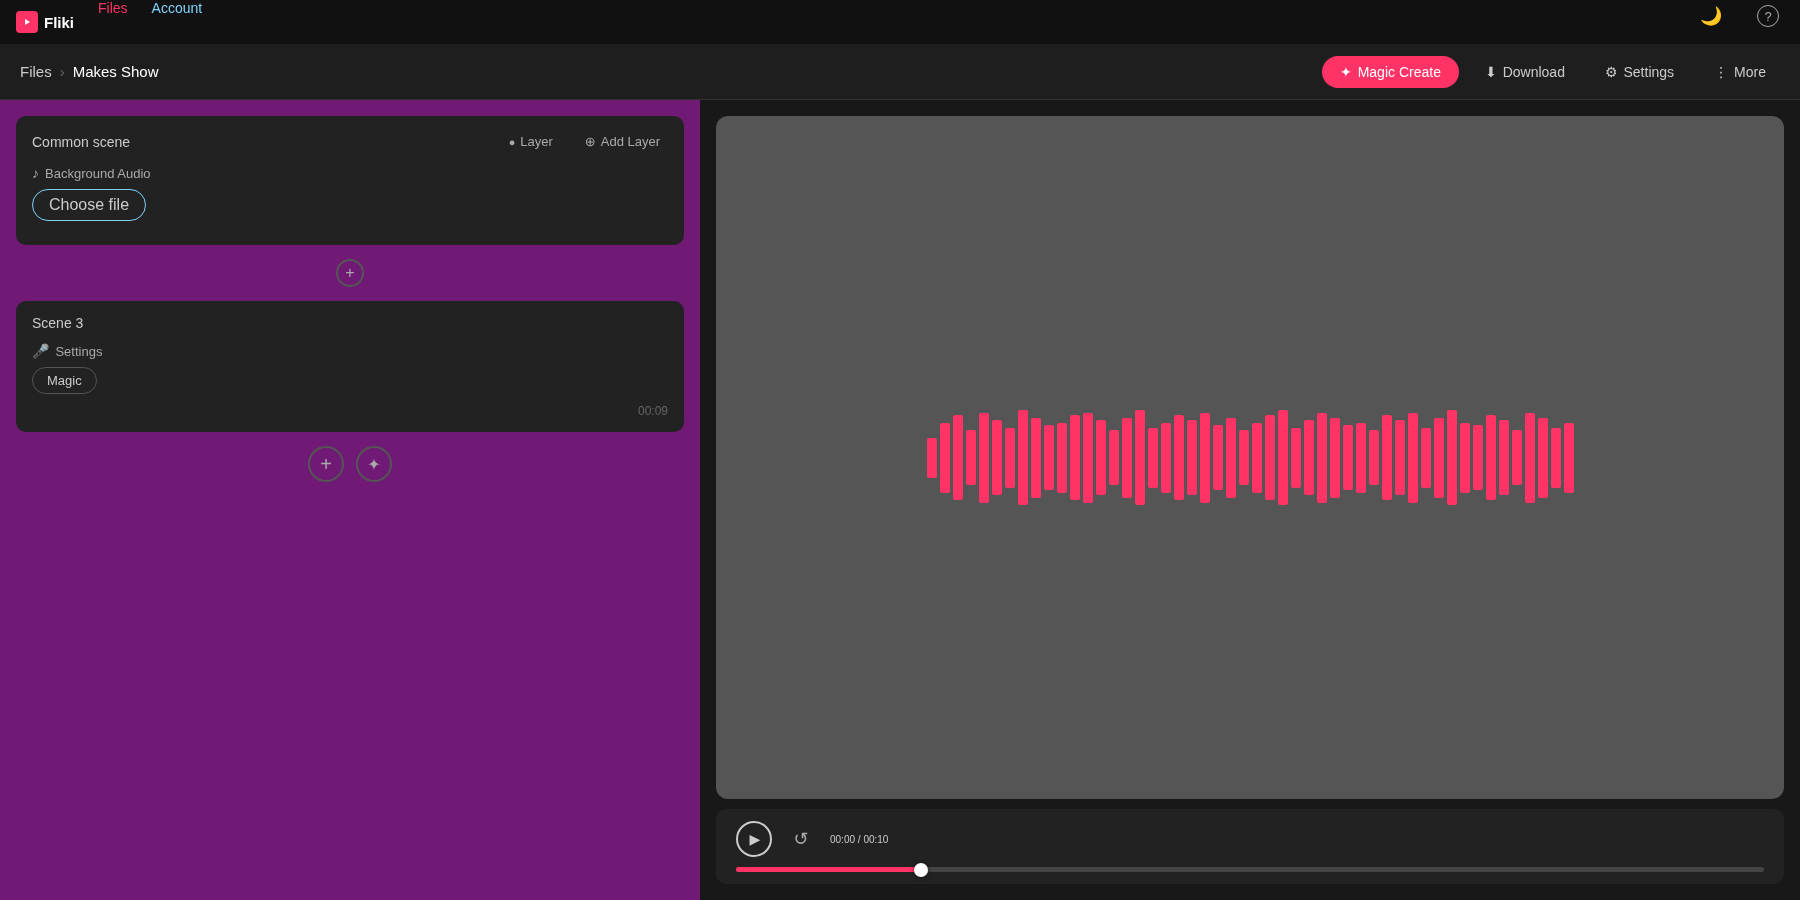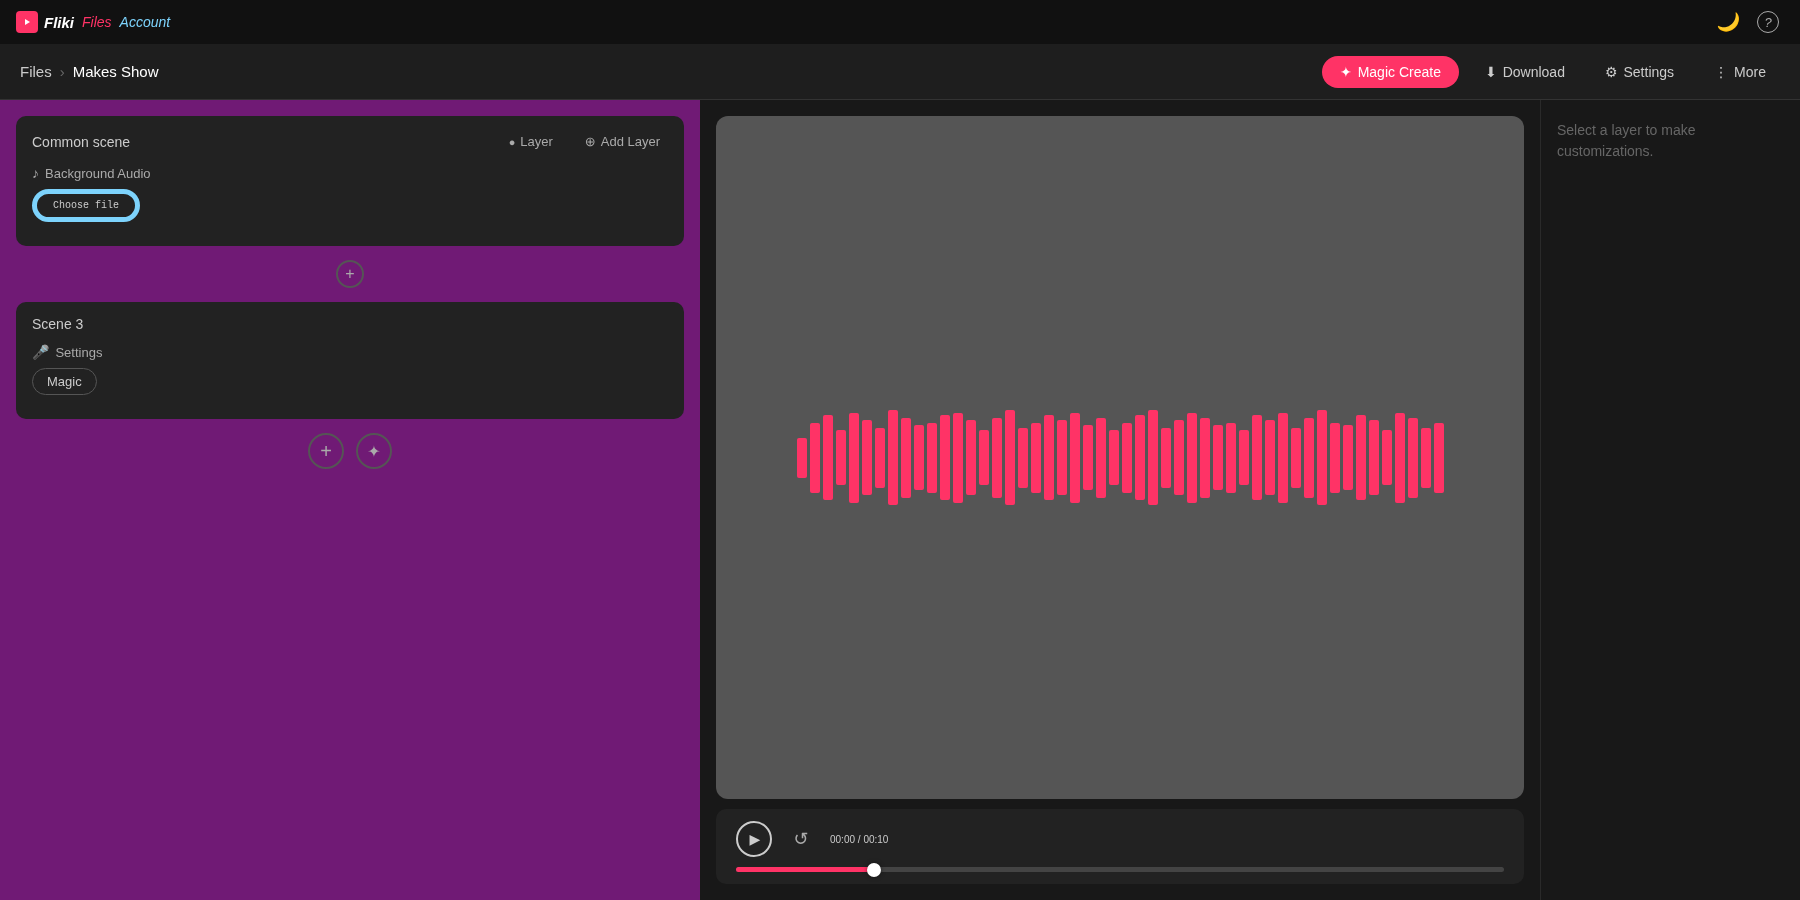--- a/index.html
+++ b/index.html
@@ -9,26 +9,24 @@
       font-family: -apple-system, BlinkMacSystemFont, 'Segoe UI', sans-serif;
       font-size: 14px;
       width: 1800px;
       height: 900px;
       overflow: hidden;
     }
 
     
     .top-nav {
       display: flex;
-      align-items: center;
       background: #111;
       height: 44px;
       padding: 0 16px;
-      gap: 8px;
-      font-style: italic;
+      gap: 24px;
     }
     .nav-brand {
       display: flex;
       align-items: center;
       gap: 6px;
       color: #fff;
       font-weight: 600;
       font-size: 15px;
     }
     .nav-brand .brand-icon {
@@ -171,27 +169,26 @@
       font-size: 13px;
       color: #aaa;
       margin-bottom: 8px;
     }
     .layer-icon {
       font-size: 14px;
     }
 
     .btn-choose-file {
       background: transparent;
-      border: 5px solid #7dd3fc;
+      border: 1px solid #7dd3fc;
       color: #ccc;
       border-radius: 20px;
       padding: 6px 16px;
-      font-size: 10px;
-      cursor: pointer;
-      font-family: Liberation Mono, monospace;
+      font-size: 16px;
+      cursor: pointer;
     }
 
     .btn-tag {
       background: transparent;
       border: 1px solid #555;
       color: #ccc;
       border-radius: 20px;
       padding: 5px 14px;
       font-size: 13px;
       cursor: pointer;
@@ -464,20 +461,21 @@
       </div>
 
       <div class="layer-section">
         <div class="layer-label">
           <span class="layer-icon">🎤</span>
           <span>Settings</span>
         </div>
         <button class="btn-tag">Magic</button>
       </div>
 
+      <div class="voiceover-duration">00:09</div>
     </div>
 
     <div class="add-scene-row">
       <button class="btn-circle">+</button>
       <button class="btn-circle-magic">✦</button>
     </div>
 
   </div>
 
   <div class="center-panel">
@@ -551,17 +549,14 @@
         </span>
       </div>
       <div class="progress-track">
         <div class="progress-fill" id="progress-fill" style="width: 18%;">
           <div class="progress-thumb"></div>
         </div>
       </div>
     </div>
   </div>
 
-  <div class="right-panel">
-    <p class="right-hint">Select a layer to make customizations.</p>
-  </div>
 
 </div>
 
 </body></html>

